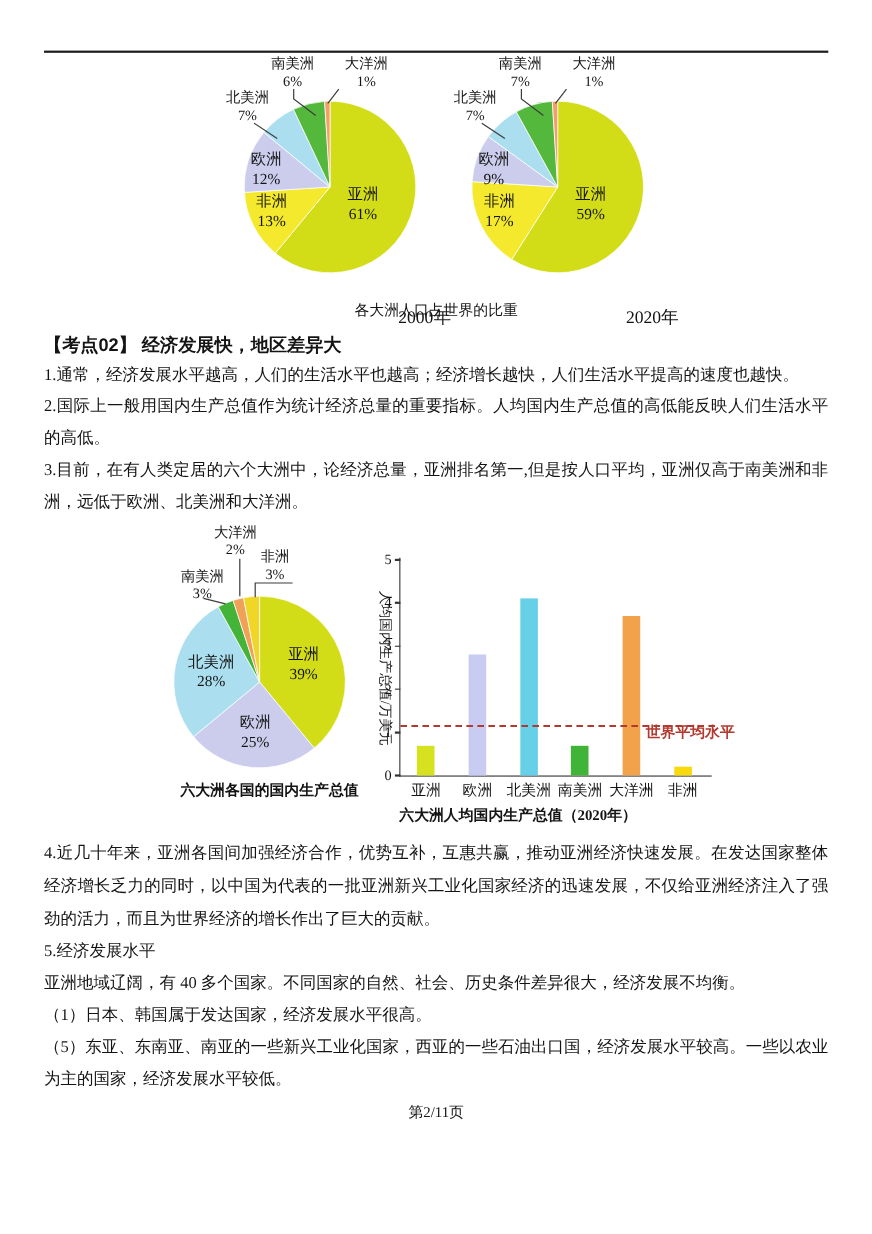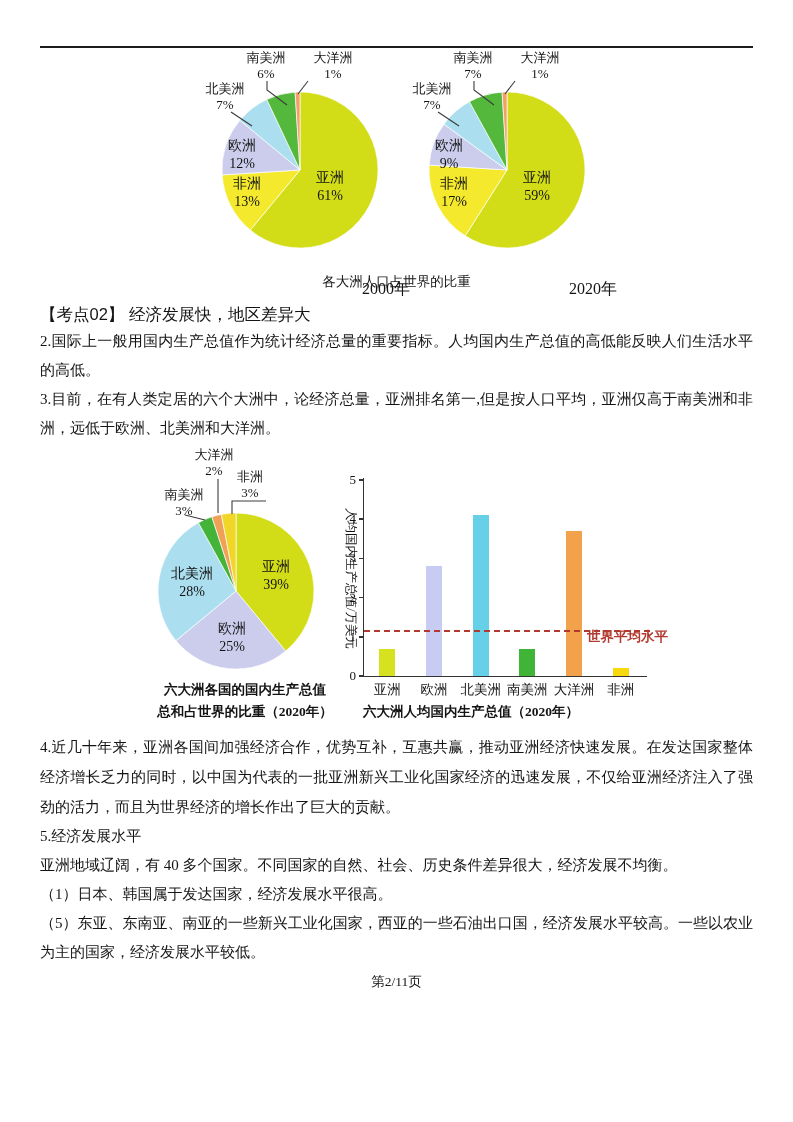--- a/index.html
+++ b/index.html
@@ -3,21 +3,21 @@
 <meta charset="utf-8">
 <style>
   html,body{margin:0;padding:0;background:#e8e8e8;}
   .page{position:relative;width:793px;height:1122px;margin:0 auto;background:#fff;
         box-sizing:border-box;padding:40px 40px 0 40px;color:#141414;
         font-family:"Liberation Serif","DejaVu Serif",serif;overflow:hidden;}
   .rule{border:none;border-top:2px solid #1c1c1c;margin:6px 0 0 0;}
   .body{margin:2px 0 0 0;font-size:15px;line-height:30px;text-align:justify;}
   .item{margin:0;font-size:15px;line-height:29px;text-align:justify;}
   h2.heading{margin:8px 0 0 0;font-family:"Liberation Sans","DejaVu Sans",sans-serif;
-             font-weight:400;font-size:16.5px;line-height:26px;}
+             font-weight:700;font-size:16.5px;line-height:26px;}
   .footer{margin-top:6px;text-align:center;font-size:13.5px;}
 
   
   .fig1{position:relative;height:245px;margin-top:3px;}
   .fig2{position:relative;height:285px;}
 
   
   .pie-block{position:absolute;width:220px;height:245px;}
   .pb2000{left:150px;top:0;} .pb2020{left:357px;top:0;}
   .pie-svg{position:absolute;left:32px;top:44px;width:156px;height:156px;}
@@ -146,20 +146,21 @@
         <span>亚洲</span>
         <span>59%</span>
       </div>
       <div class="ptitle">2020年</div>
     </div>
 
     <div class="fig1-caption">各大洲人口占世界的比重</div>
   </figure>
 
   <h2 class="heading">【考点02】 经济发展快，地区差异大</h2>
+  <p class="item">1.通常，经济发展水平越高，人们的生活水平也越高；经济增长越快，人们生活水平提高的速度也越快。</p>
   <p class="item">2.国际上一般用国内生产总值作为统计经济总量的重要指标。人均国内生产总值的高低能反映人们生活水平的高低。</p>
   <p class="item">3.目前，在有人类定居的六个大洲中，论经济总量，亚洲排名第一,但是按人口平均，亚洲仅高于南美洲和非洲，远低于欧洲、北美洲和大洋洲。</p>
 
   <figure class="fig2" style="margin:0">
 
     <div class="gdp-block">
       <svg class="pie-svg gdp-svg" viewBox="0 0 156 156">
           <path d="M78,78 L78.00,0.00 A78,78 0 0 1 127.72,138.10 Z" fill="#d2dc17" stroke="rgba(255,255,255,0.85)" stroke-width="0.8"></path>
           <path d="M78,78 L127.72,138.10 A78,78 0 0 1 17.90,127.72 Z" fill="#cccded" stroke="rgba(255,255,255,0.85)" stroke-width="0.8"></path>
           <path d="M78,78 L17.90,127.72 A78,78 0 0 1 40.42,9.65 Z" fill="#abdff0" stroke="rgba(255,255,255,0.85)" stroke-width="0.8"></path>
@@ -190,21 +191,20 @@
       </div>
       <div class="in g-eu">
         <span>欧洲</span>
         <span>25%</span>
       </div>
       <div class="in g-na">
         <span>北美洲</span>
         <span>28%</span>
       </div>
       <div class="gcap gcap1">六大洲各国的国内生产总值</div>
-      <div class="gcap gcap2">总和占世界的比重（2020年）</div>
     </div>
 
     <div class="bar-block">
       <div class="ylab">人均国内生产总值/万美元</div>
       <div class="yaxis"></div>
       <div class="xaxis"></div>
       <div>
           <span class="ynum" style="top: 222px;">0</span>
           <i class="ytickmark" style="top: 230.25px;"></i>
           <span class="ynum" style="top: 182.8px;">1</span>

